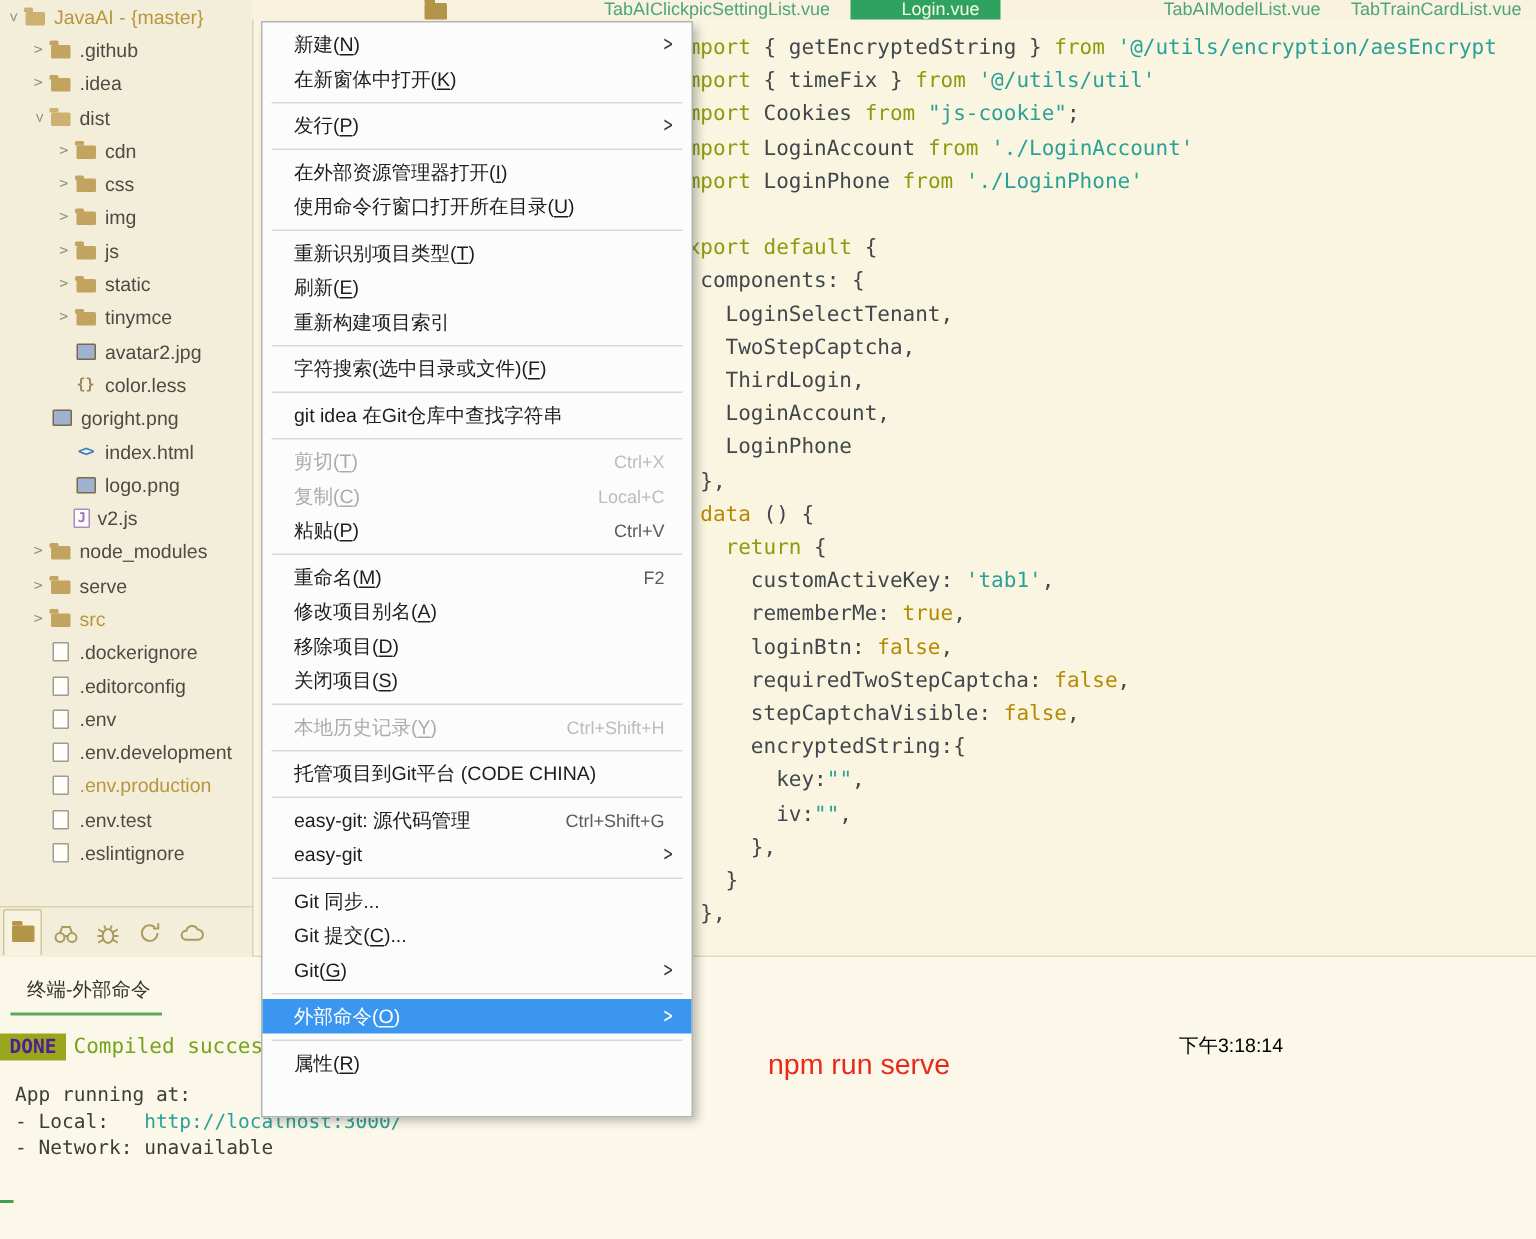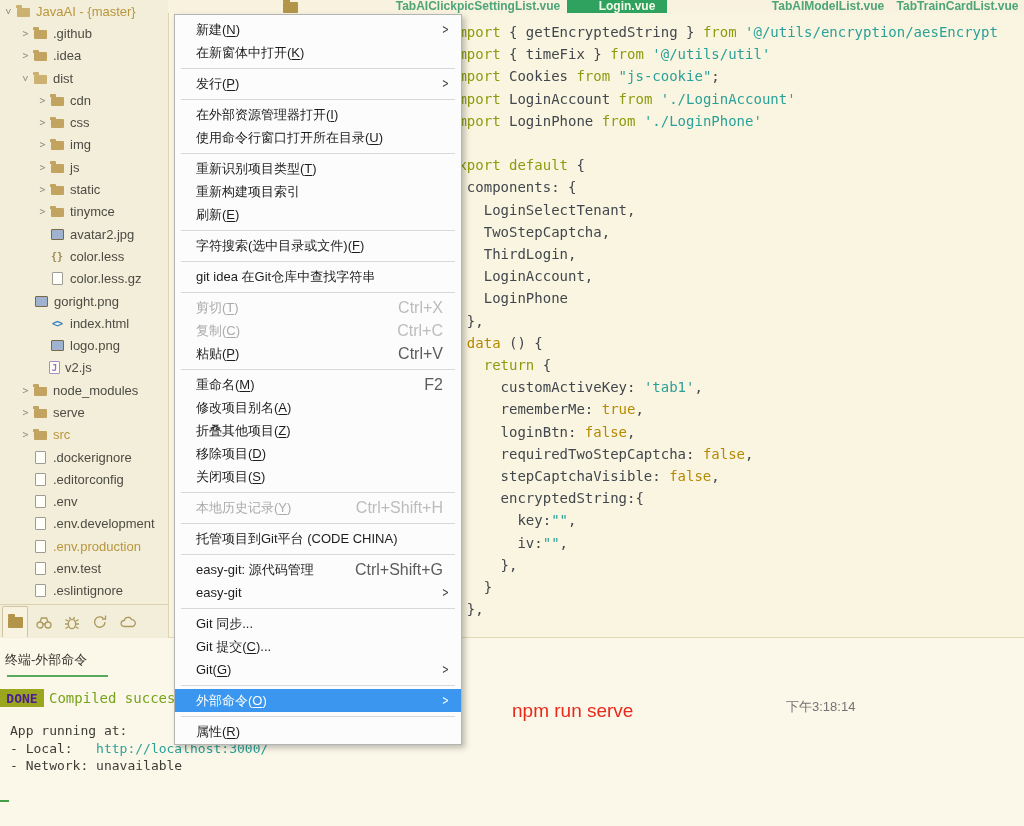--- a/index.html
+++ b/index.html
@@ -39,61 +39,61 @@
   #panel-iconbar{
     position:absolute;left:0;top:604px;width:168px;height:33px;background:#f3eed9;
     border-top:1px solid #dcd2b2;border-right:1px solid #ded4b4;display:flex;align-items:center;z-index:2;
   }
   .pi{width:24px;height:26px;display:inline-flex;align-items:center;justify-content:center;margin-left:4px;}
   .pi.active{background:#f8f3e0;border:1px solid #cfc49e;border-bottom:none;height:30px;margin-left:2px;border-radius:2px 2px 0 0;}
   .pifolder{position:relative;width:15px;height:11px;background:#b3954a;border-radius:1px;display:inline-block;}
   .pifolder::before{content:"";position:absolute;top:-3px;left:0;width:7px;height:3px;background:#b3954a;border-radius:1px 1px 0 0;}
   .pi svg{stroke:#ab9a5e;fill:none;stroke-width:1.3;}
   
-  #tabstrip{position:absolute;left:168px;top:0;width:856px;height:13px;background:#f8f2df;z-index:3;font-weight:bold;}
+  #tabstrip{position:absolute;left:168px;top:0;width:856px;height:13px;background:#f8f2df;z-index:3;}
   .tab{position:absolute;top:0;height:13px;line-height:12px;font-size:12px;text-align:center;
        color:#4da578;white-space:nowrap;overflow:hidden;cursor:default;}
   .tab.active{background:#2fa25f;color:#f6fbe9;}
   #top-folder-icon{position:absolute;left:283px;top:2px;z-index:3;}
   
   #editor{position:absolute;left:169px;top:13px;width:855px;height:624px;background:#faf5e0;overflow:hidden;z-index:1;}
   #code-pre{
     position:absolute;left:281px;top:8px;margin:0;
     font-family:"DejaVu Sans Mono",monospace;font-size:14px;line-height:22.2px;white-space:pre;
   }
   .tok-k{color:#8a9c0e;}
   .tok-s{color:#2aa198;}
   .tok-n{color:#b58900;}
   .tok-p{color:#41474d;}
   
   #bottom-panel{position:absolute;left:0;top:637px;width:1024px;height:189px;background:#fcf8e9;border-top:1px solid #e3d9b8;z-index:1;}
-  #terminal-tab{position:absolute;left:5px;top:13px;font-size:13px;color:#35352e;}
+  #terminal-tab{position:absolute;left:18px;top:13px;font-size:13px;color:#35352e;}
   #terminal-tab-underline{position:absolute;left:7px;top:37px;width:101px;height:2px;background:#58ab5c;}
   #done-badge{position:absolute;left:0;top:51px;width:44px;height:18px;background:#9aa61e;color:#4c1d95;
       font-family:"DejaVu Sans Mono",monospace;font-size:13px;font-weight:700;display:flex;align-items:center;justify-content:center;}
   #compiled-text{position:absolute;left:49px;top:52px;font-family:"DejaVu Sans Mono",monospace;font-size:14px;color:#76a31c;}
   .termline{position:absolute;left:10px;font-family:"DejaVu Sans Mono",monospace;font-size:13px;color:#3d3d37;white-space:pre;}
   #local-url{color:#2aa198;}
   #cmd-echo{position:absolute;left:512px;top:62px;font-size:19px;color:#e8291c;}
-  #clock{position:absolute;left:786px;top:50px;font-size:13px;color:#737373;font-family:"Liberation Sans",sans-serif;margin-top:10px;}
+  #clock{position:absolute;left:786px;top:50px;font-size:13px;color:#000000;font-family:"Liberation Sans",sans-serif;}
   #term-cursor{position:absolute;left:0;top:162px;width:9px;height:2px;background:#43a047;}
   
   #context-menu{
     position:absolute;left:174px;top:14px;width:288px;height:731px;box-sizing:border-box;
     background:#fcfcfc;border:1px solid #b4b4b4;box-shadow:3px 3px 6px rgba(0,0,0,0.25);
     z-index:50;padding:3px 0;display:flex;flex-direction:column;
   }
   .mitem{height:23px;flex:none;display:flex;align-items:center;padding:0 10px 0 21px;
          font-size:13px;color:#1d1d1d;white-space:nowrap;cursor:default;}
   .mitem.disabled{color:#ababab;}
   .mitem.disabled .mshort{color:#bcbcbc;}
   .mitem.highlighted{background:#3a96ef;color:#fff;}
   .mitem.highlighted .marrow{color:#fff;}
   .mlabel u{text-underline-offset:2px;}
-  .mshort{margin-left:auto;font-size:16px;color:#5c5c5c;padding-right:8px;}
+  .mshort{margin-left:auto;font-size:12px;color:#5c5c5c;padding-right:8px;}
   .marrow{margin-left:auto;font-size:11px;color:#3c3c3c;font-family:"DejaVu Sans Mono",monospace;
           transform:scale(0.9,1.35);padding-right:2px;}
   .msep{height:8px;flex:none;position:relative;}
   .msep::after{content:"";position:absolute;left:6px;right:6px;top:4px;border-top:1px solid #d8d8d8;}
 </style>
 </head>
 <body>
 
 <div id="sidebar">
     <div class="trow accent" style="padding-left: 2px;">
@@ -148,25 +148,20 @@
     </div>
     <div class="trow" style="padding-left: 36px;">
       <span class="chev"></span>
       <span class="ico ico-image"></span>
       <span class="tlabel">avatar2.jpg</span>
     </div>
     <div class="trow" style="padding-left: 36px;">
       <span class="chev"></span>
       <span class="ico ico-braces">{}</span>
       <span class="tlabel">color.less</span>
-    </div>
-    <div class="trow" style="padding-left: 36px;">
-      <span class="chev"></span>
-      <span class="ico ico-file"></span>
-      <span class="tlabel">color.less.gz</span>
     </div>
     <div class="trow" style="padding-left: 20px;">
       <span class="chev"></span>
       <span class="ico ico-image"></span>
       <span class="tlabel">goright.png</span>
     </div>
     <div class="trow" style="padding-left: 36px;">
       <span class="chev"></span>
       <span class="ico ico-html">&lt;&gt;</span>
       <span class="tlabel">index.html</span>
@@ -307,56 +302,53 @@
       <span class="mlabel">在外部资源管理器打开(<u>I</u>)</span>
     </div>
     <div class="mitem">
       <span class="mlabel">使用命令行窗口打开所在目录(<u>U</u>)</span>
     </div>
     <div class="msep"></div>
     <div class="mitem">
       <span class="mlabel">重新识别项目类型(<u>T</u>)</span>
     </div>
     <div class="mitem">
+      <span class="mlabel">刷新(<u>E</u>)</span>
+    </div>
+    <div class="mitem">
       <span class="mlabel">重新构建项目索引</span>
-    </div>
-    <div class="mitem">
-      <span class="mlabel">刷新(<u>E</u>)</span>
     </div>
     <div class="msep"></div>
     <div class="mitem">
       <span class="mlabel">字符搜索(选中目录或文件)(<u>F</u>)</span>
     </div>
     <div class="msep"></div>
     <div class="mitem">
       <span class="mlabel">git idea 在Git仓库中查找字符串</span>
     </div>
     <div class="msep"></div>
     <div class="mitem disabled">
       <span class="mlabel">剪切(<u>T</u>)</span>
       <span class="mshort">Ctrl+X</span>
     </div>
     <div class="mitem disabled">
       <span class="mlabel">复制(<u>C</u>)</span>
-      <span class="mshort">Ctrl+C</span>
+      <span class="mshort">Local+C</span>
     </div>
     <div class="mitem">
       <span class="mlabel">粘贴(<u>P</u>)</span>
       <span class="mshort">Ctrl+V</span>
     </div>
     <div class="msep"></div>
     <div class="mitem">
       <span class="mlabel">重命名(<u>M</u>)</span>
       <span class="mshort">F2</span>
     </div>
     <div class="mitem">
       <span class="mlabel">修改项目别名(<u>A</u>)</span>
-    </div>
-    <div class="mitem">
-      <span class="mlabel">折叠其他项目(<u>Z</u>)</span>
     </div>
     <div class="mitem">
       <span class="mlabel">移除项目(<u>D</u>)</span>
     </div>
     <div class="mitem">
       <span class="mlabel">关闭项目(<u>S</u>)</span>
     </div>
     <div class="msep"></div>
     <div class="mitem disabled">
       <span class="mlabel">本地历史记录(<u>Y</u>)</span>

